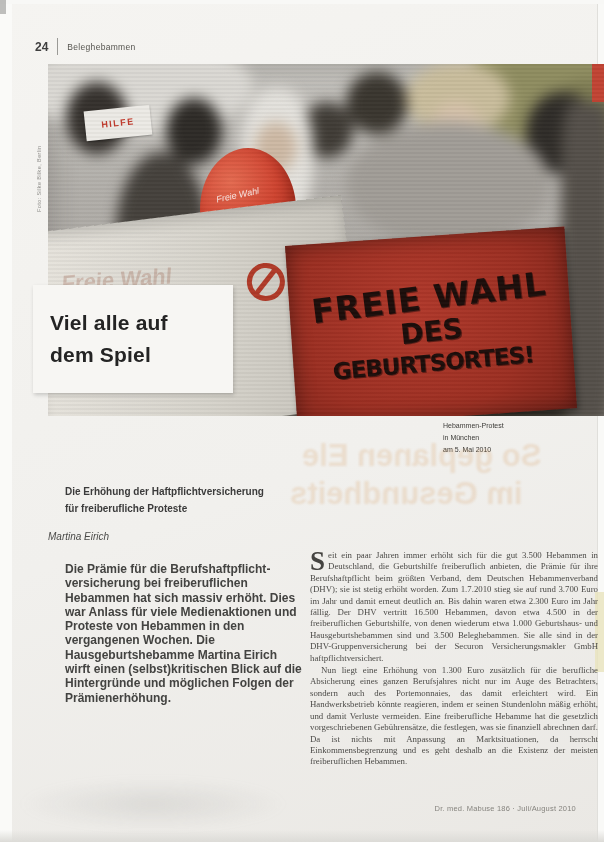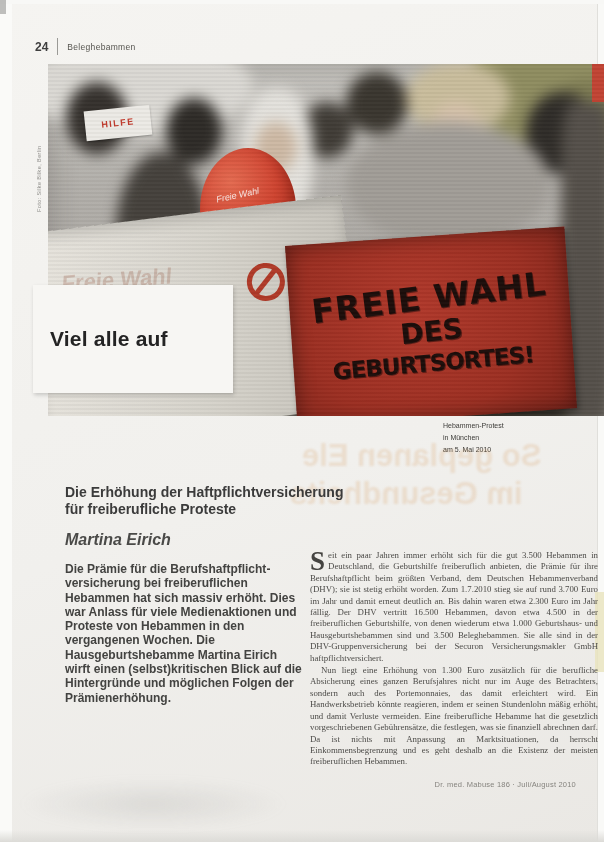--- a/index.html
+++ b/index.html
@@ -98,32 +98,32 @@
 
   
   .ghost{position:absolute;font-weight:bold;color:rgba(205,125,45,.16);
     transform:scaleX(-1);filter:blur(1.2px);white-space:nowrap;}
   .ghost1{left:302px;top:438px;font-size:31px;}
   .ghost2{left:290px;top:476px;font-size:31px;}
   .smudge{position:absolute;left:18px;top:778px;width:270px;height:52px;
     background:radial-gradient(ellipse,rgba(150,150,148,.20),transparent 70%);filter:blur(4px);}
 
   
-  .subtitle{position:absolute;left:65px;top:484px;width:340px;font-size:14px;font-weight:bold;
+  .subtitle{position:absolute;left:65px;top:484px;width:340px;font-size:10px;font-weight:bold;
     color:#3b3b3b;line-height:16.5px;}
-  .author{position:absolute;left:65px;top:531px;font-size:16px;font-weight:bold;font-style:italic;color:#4a4a48;}
+  .author{position:absolute;left:48px;top:531px;font-size:10px;font-weight:normal;font-style:italic;color:#4a4a48;}
   .teaser{position:absolute;left:65px;top:562px;width:237px;font-size:12px;font-weight:bold;
     line-height:14.3px;color:#434341;}
   .bodytext{position:absolute;left:310px;top:550px;width:288px;
     font-family:"Liberation Serif",serif;font-size:8.8px;line-height:11.4px;color:#4c4b48;text-align:justify;}
   .bodytext p{margin:0;}
   .bodytext .p2{text-indent:11px;margin-top:1px;}
   .dropcap{float:left;font-size:27px;line-height:21px;padding:1px 3px 0 0;font-weight:bold;color:#454441;}
 
-  .footer{position:absolute;left:330px;top:780px;width:246px;text-align:right;
+  .footer{position:absolute;left:330px;top:804px;width:246px;text-align:right;
     font-size:7.5px;color:#86847f;letter-spacing:.2px;}
 </style>
 </head>
 <body>
 
 <div class="canvas">
 
   <div class="edge-left"></div>
   <div class="edge-right"></div>
   <div class="edge-top"></div>
@@ -183,20 +183,21 @@
     </div>
 
     <span class="ring logo1"></span>
     <span class="ring logo2"></span>
     <div class="red-sliver"></div>
     <div class="grain"></div>
   </div>
 
   <div class="title-box">
     <div class="title-line">Viel alle auf</div>
+    <div class="title-line">dem Spiel</div>
   </div>
 
   <div class="caption">
     <div>Hebammen-Protest</div>
     <div>in München</div>
     <div>am 5. Mai 2010</div>
   </div>
 
   <div class="ghost ghost1">So geplanen Ele</div>
   <div class="ghost ghost2">im Gesundheits</div>

